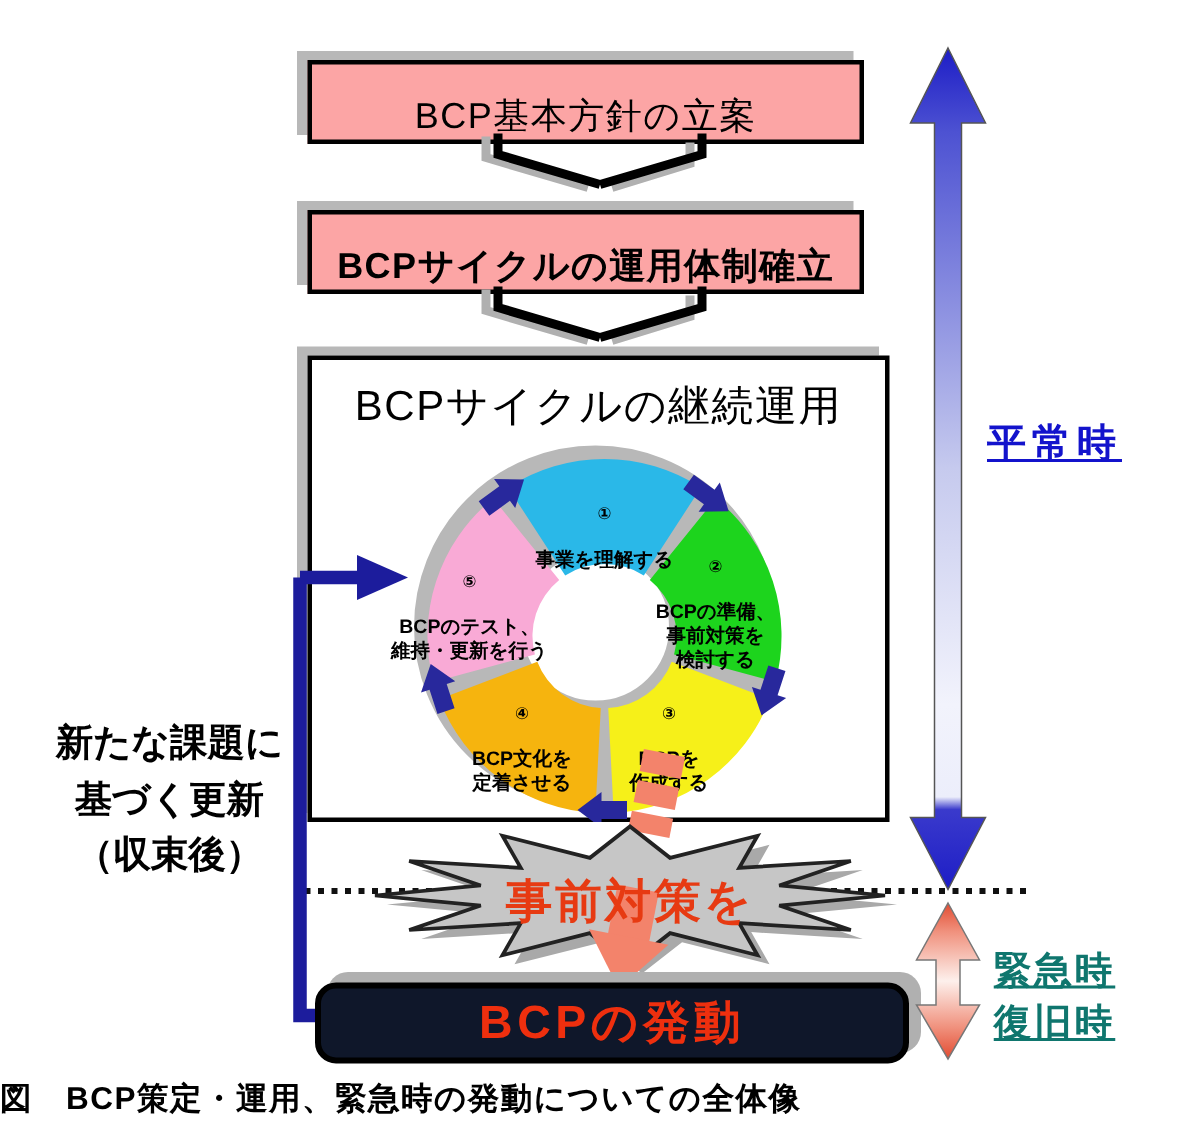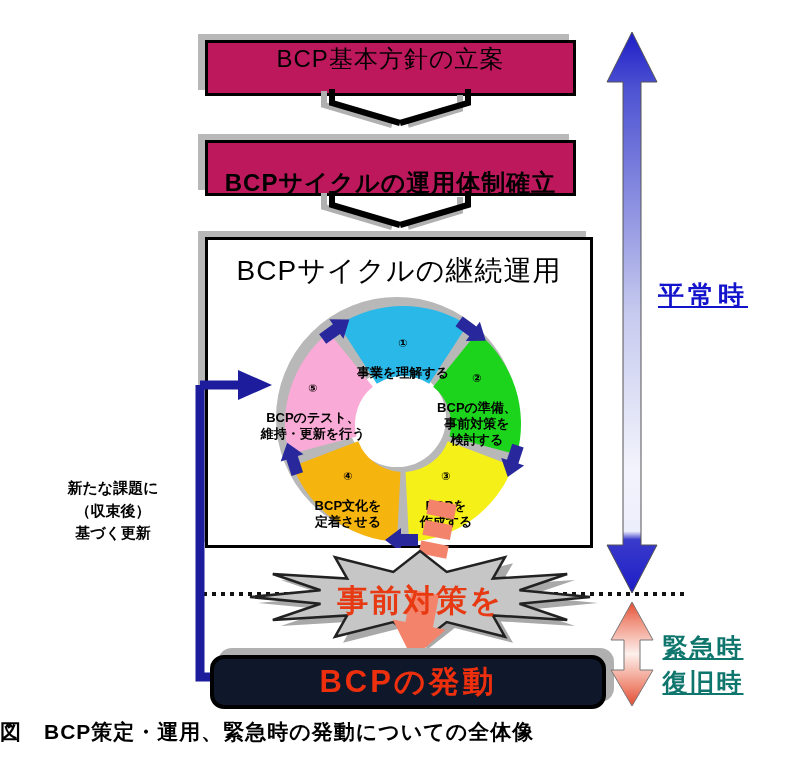--- a/index.html
+++ b/index.html
@@ -1,37 +1,37 @@
 <!DOCTYPE html>
 <html><head>
 <meta charset="utf-8">
 <style>
   html,body{margin:0;padding:0;background:#fff;}
   #canvas{position:relative;width:800px;height:759px;background:#fff;overflow:hidden;
           font-family:"Liberation Sans","DejaVu Sans",sans-serif;color:#000;}
   .abs{position:absolute;}
-  .whitebox{position:absolute;background:#be185d;border:3px solid #000;
-            box-shadow:-7px -6px 0 0 #b8b8b8;display:flex;align-items:flex-start;justify-content:center;}
+  .whitebox{position:absolute;background:#fca5a5;border:3px solid #000;
+            box-shadow:-7px -6px 0 0 #b8b8b8;display:flex;align-items:flex-end;justify-content:center;}
   .box-text{font-size:24px;letter-spacing:1px;}
   .bold{font-weight:bold;margin-top:24px;}
   .bigbox{position:absolute;left:205px;top:237px;width:382px;height:305px;background:#fff;
           border:3px solid #000;box-shadow:-7px -6px 0 0 #b8b8b8;}
   .bigbox-title{position:absolute;left:0;top:12px;width:100%;text-align:center;font-size:28px;letter-spacing:1px;}
   .wheel{position:absolute;left:248px;top:296px;width:310px;height:252px;}
   .seg-label{position:absolute;transform:translate(-50%,-50%);text-align:center;
              font-size:13px;font-weight:bold;line-height:1.22;white-space:pre-line;}
   .seg-num{display:block;font-size:11px;line-height:1.1;}
   .burst-text{position:absolute;left:268px;top:580px;width:304px;text-align:center;
               font-size:31px;font-weight:bold;color:#e73a12;letter-spacing:2px;}
   .activation{position:absolute;left:210px;top:655px;width:388px;height:46px;background:#0f172a;
               border:4px solid #000;border-radius:14px;box-shadow:8px -7px 0 0 #b0b0b0;
               display:flex;align-items:center;justify-content:center;}
   .activation-text{font-size:31px;font-weight:bold;color:#ee2f0e;letter-spacing:3px;}
   .left-note{position:absolute;left:28px;top:477px;width:170px;text-align:center;
-             font-size:15px;font-weight:bold;line-height:1.5;}
+             font-size:25px;font-weight:bold;line-height:1.5;}
   .side-label{position:absolute;font-weight:bold;text-align:center;text-decoration:underline;}
   .normal-label{left:648px;top:278px;width:110px;font-size:26px;color:#1313cc;letter-spacing:4px;}
   .emergency-label{left:650px;top:630px;width:106px;font-size:25px;color:#0f766e;line-height:1.38;letter-spacing:2px;}
   .caption{position:absolute;left:0;top:718px;width:800px;text-align:left;
            font-size:21px;font-weight:bold;letter-spacing:1px;}
   svg{display:block;}
 </style>
 </head>
 <body>
 
@@ -184,19 +184,19 @@
   </svg>
 
   <div class="side-label normal-label">平常時</div>
   <div class="side-label emergency-label">
     <div>緊急時</div>
     <div>復旧時</div>
   </div>
 
   <div class="left-note">
     <div>新たな課題に</div>
+    <div>基づく更新</div>
     <div>（収束後）</div>
-    <div>基づく更新</div>
   </div>
 
   <div class="caption">図　BCP策定・運用、緊急時の発動についての全体像</div>
 
 </div>
 
 </body></html>

